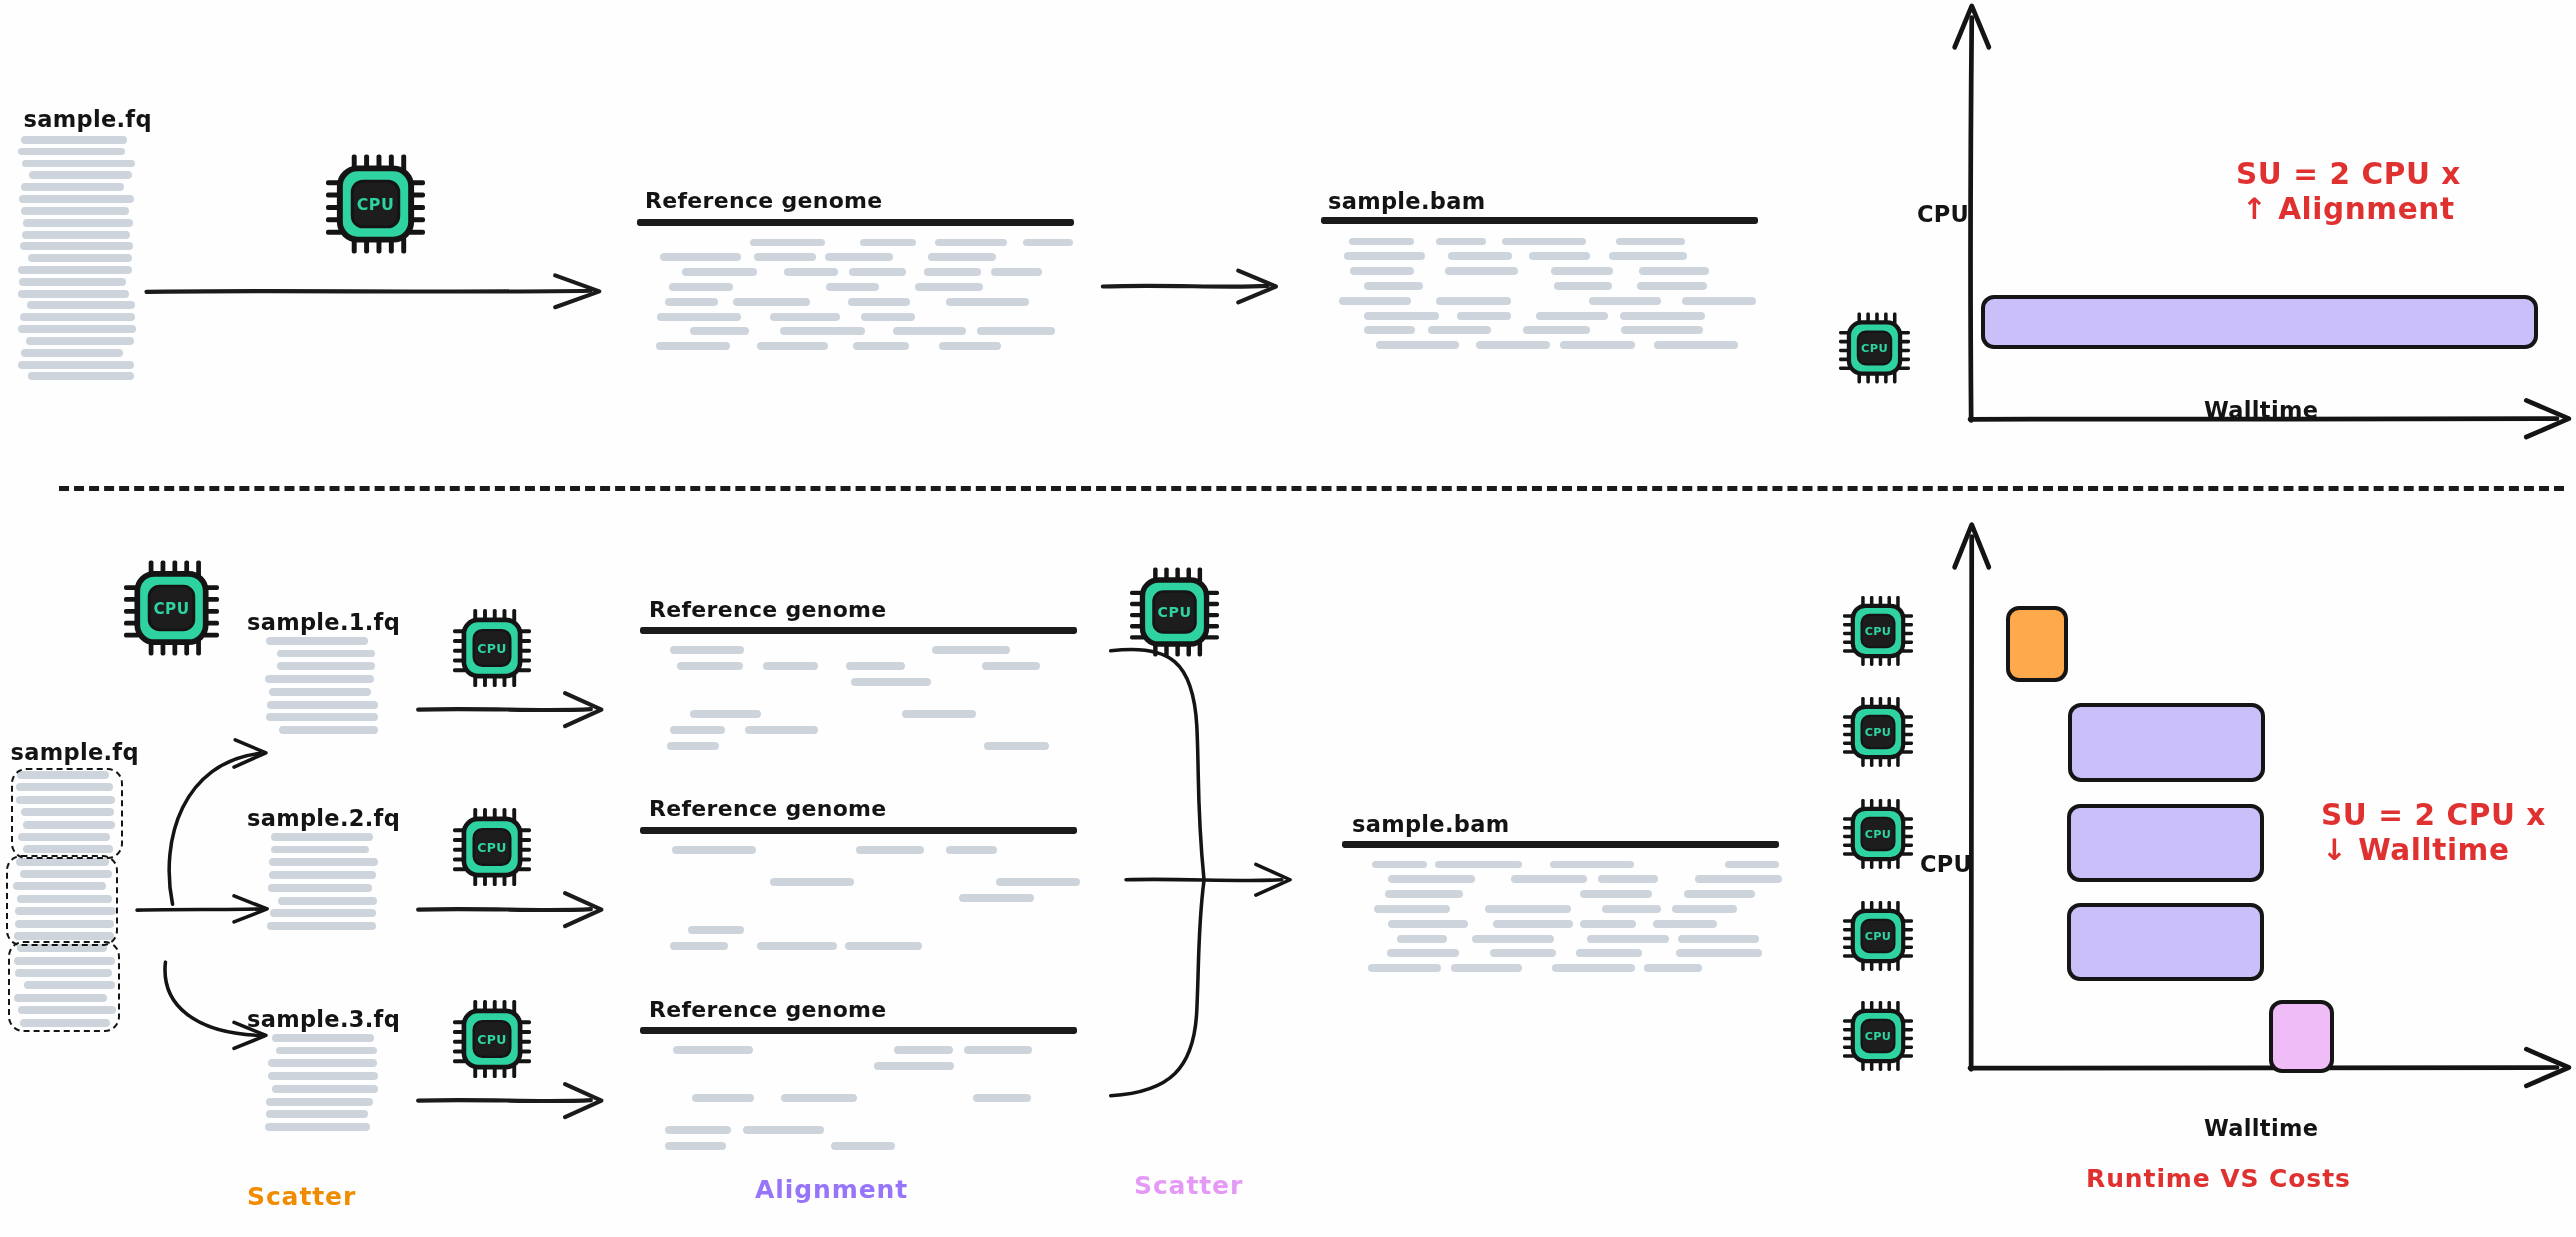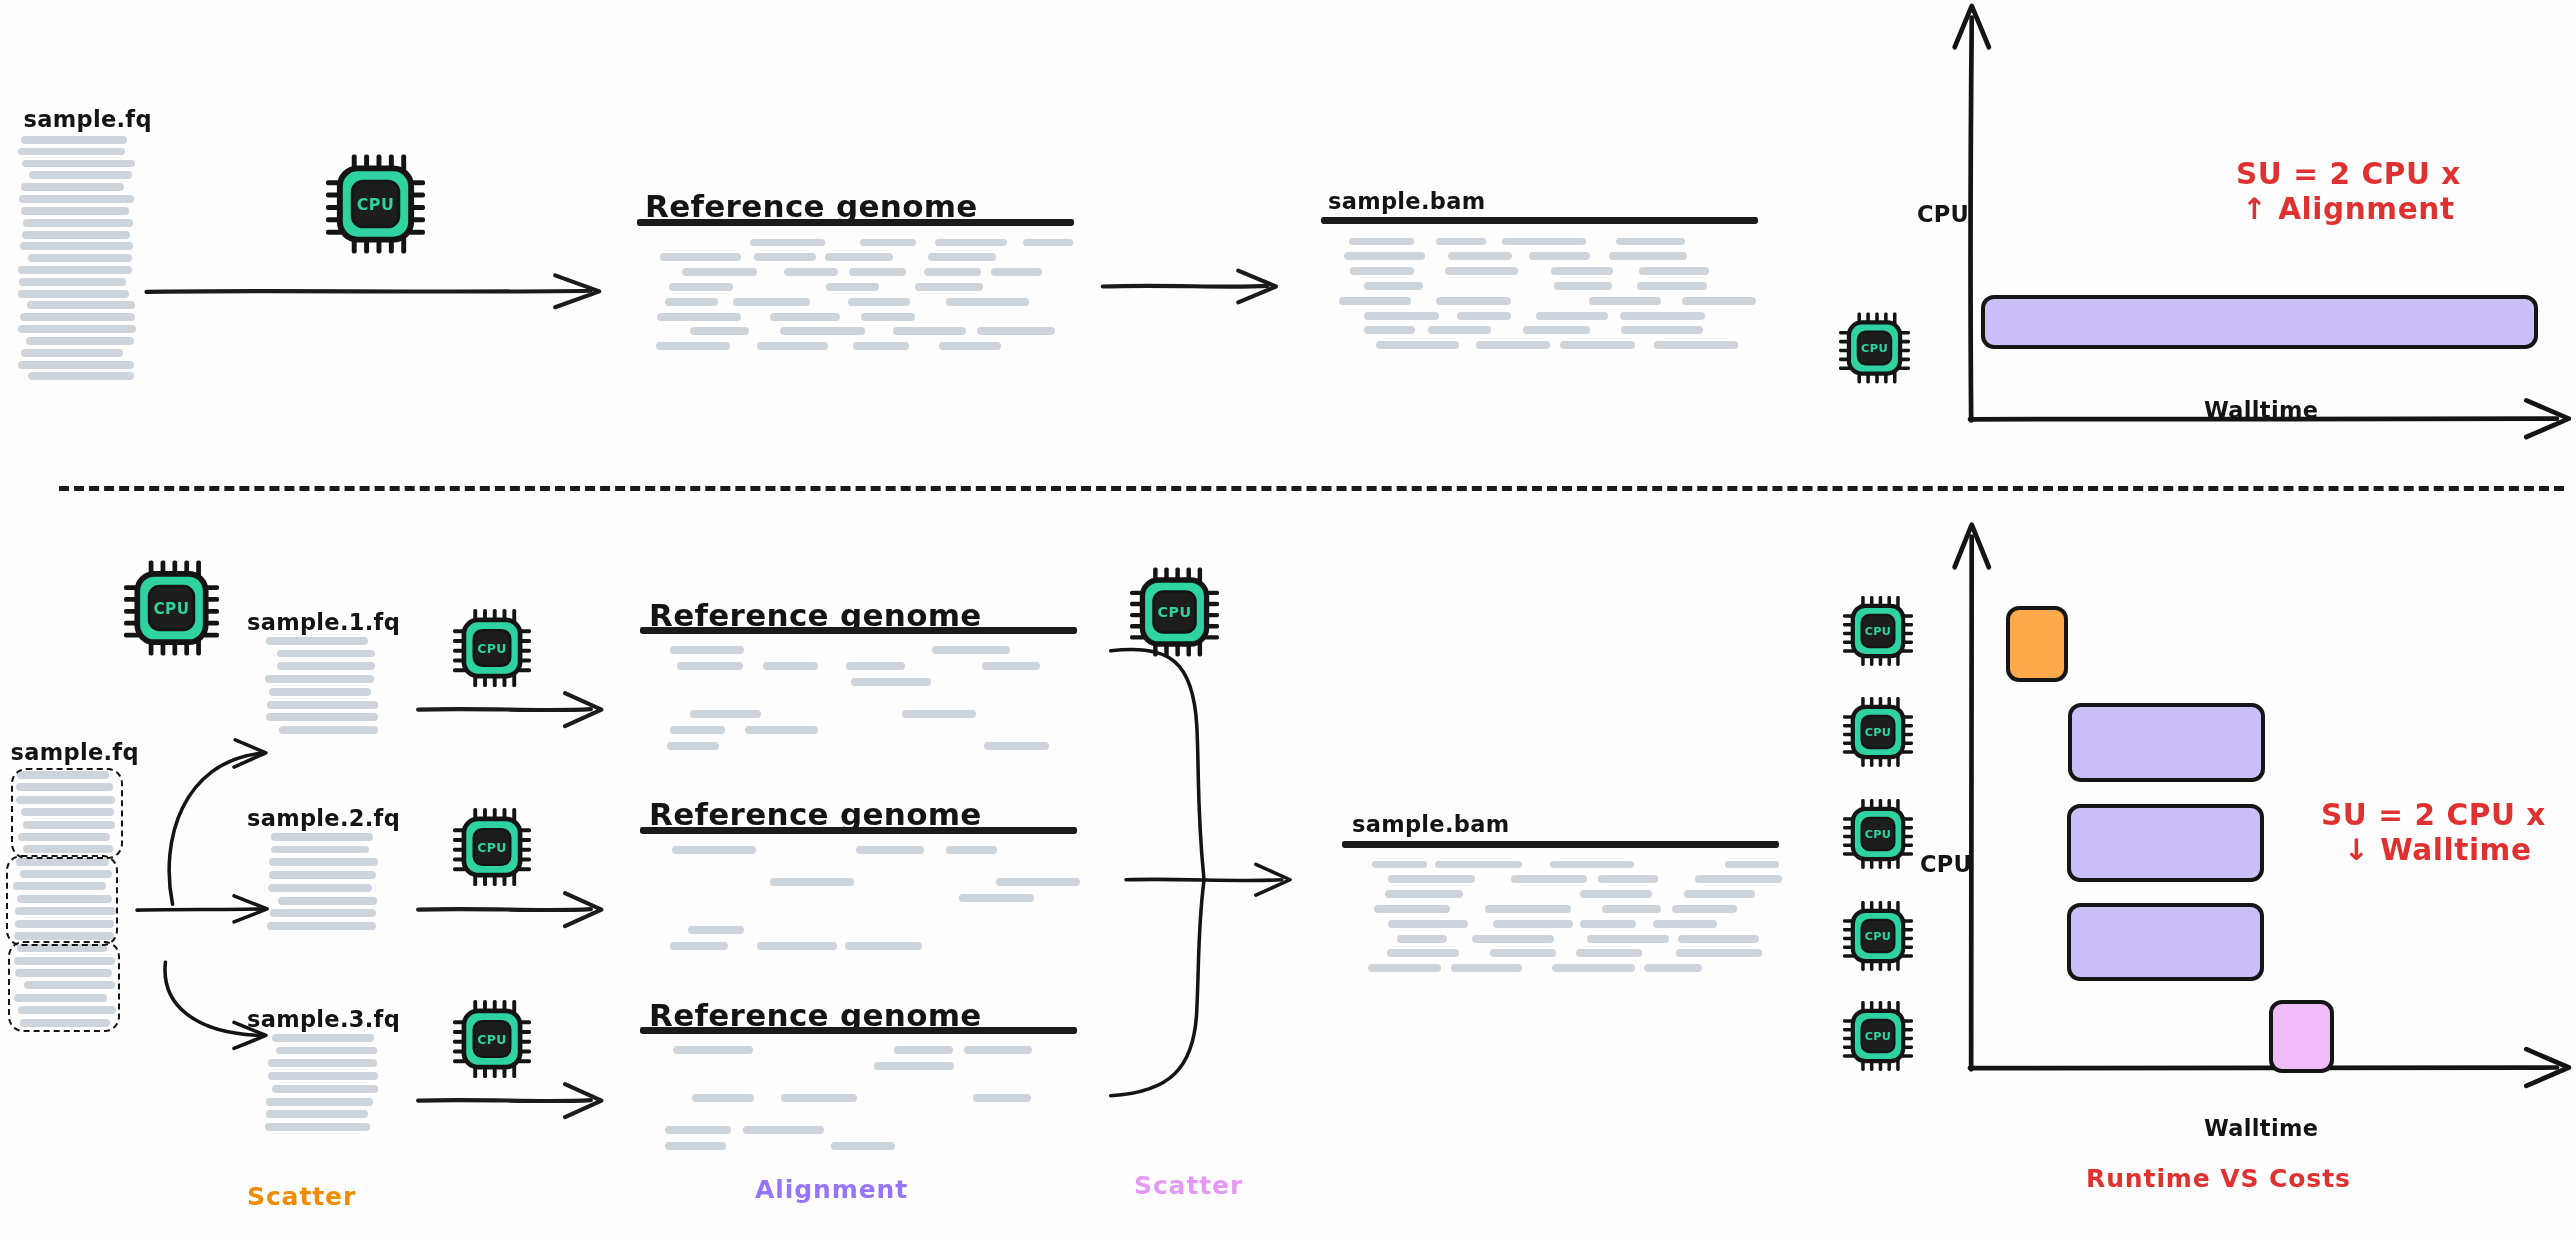--- a/index.html
+++ b/index.html
@@ -6,21 +6,21 @@
   html,body{margin:0;padding:0;background:#ffffff;}
   body{width:2576px;height:1238px;position:relative;overflow:hidden;
        font-family:"DejaVu Sans","Liberation Sans",sans-serif;background:#fefefe;}
   .stage{position:absolute;left:0;top:0;width:2576px;height:1238px;}
   .abs{position:absolute;}
 
   
   .hw{font-family:"DejaVu Sans","Liberation Sans",sans-serif;
       font-weight:600;color:#141414;white-space:nowrap;letter-spacing:0.3px;}
   .hw-lbl{font-size:22.5px;}
-  .hw-ref{font-size:31px;text-align:center;}
+  .hw-ref{font-size:22px;text-align:center;}
   .hw-axis{font-size:22.5px;}
   .hw-red{color:#e03131;font-weight:700;font-size:29.5px;white-space:nowrap;letter-spacing:0.6px;}
   .hw-stage{font-weight:700;font-size:25px;letter-spacing:0.9px;white-space:nowrap;}
 
   
   .readline{position:absolute;background:#cdd4dc;border-radius:4.7px;height:7.7px;}
   .readblock{position:absolute;}
 
   
   .genomebar{position:absolute;background:#1b1b1b;border-radius:2.4px;height:6.5px;}
@@ -707,21 +707,21 @@
   </svg>
     </div>
 
   <div class="cbox orange" style="left:2006px;top:606px;width:54px;height:68px;"></div>
   <div class="cbox purple" style="left:2068px;top:703px;width:189px;height:71px;"></div>
   <div class="cbox purple" style="left:2067px;top:804px;width:189px;height:70px;"></div>
   <div class="cbox purple" style="left:2067px;top:903px;width:189px;height:70px;"></div>
   <div class="cbox pink" style="left:2269px;top:1000px;width:57px;height:65px;"></div>
 
   <div class="abs hw-red" style="left:2321px;top:798px;">SU = 2 CPU x</div>
-  <div class="abs hw-red" style="left:2322px;top:833px;margin-left:22px;">↓ Walltime</div>
+  <div class="abs hw-red" style="left:2322px;top:833px;">↓ Walltime</div>
 
   <div class="abs hw-stage" style="left:247px;top:1182px;color:#f08c00;">Scatter</div>
   <div class="abs hw-stage" style="left:755px;top:1175px;color:#9775fa;">Alignment</div>
   <div class="abs hw-stage" style="left:1134px;top:1171px;color:#e599f7;">Scatter</div>
   <div class="abs hw-stage" style="left:2086px;top:1164px;color:#e03131;">Runtime VS Costs</div>
 
 </div>
 
 
 </body></html>

